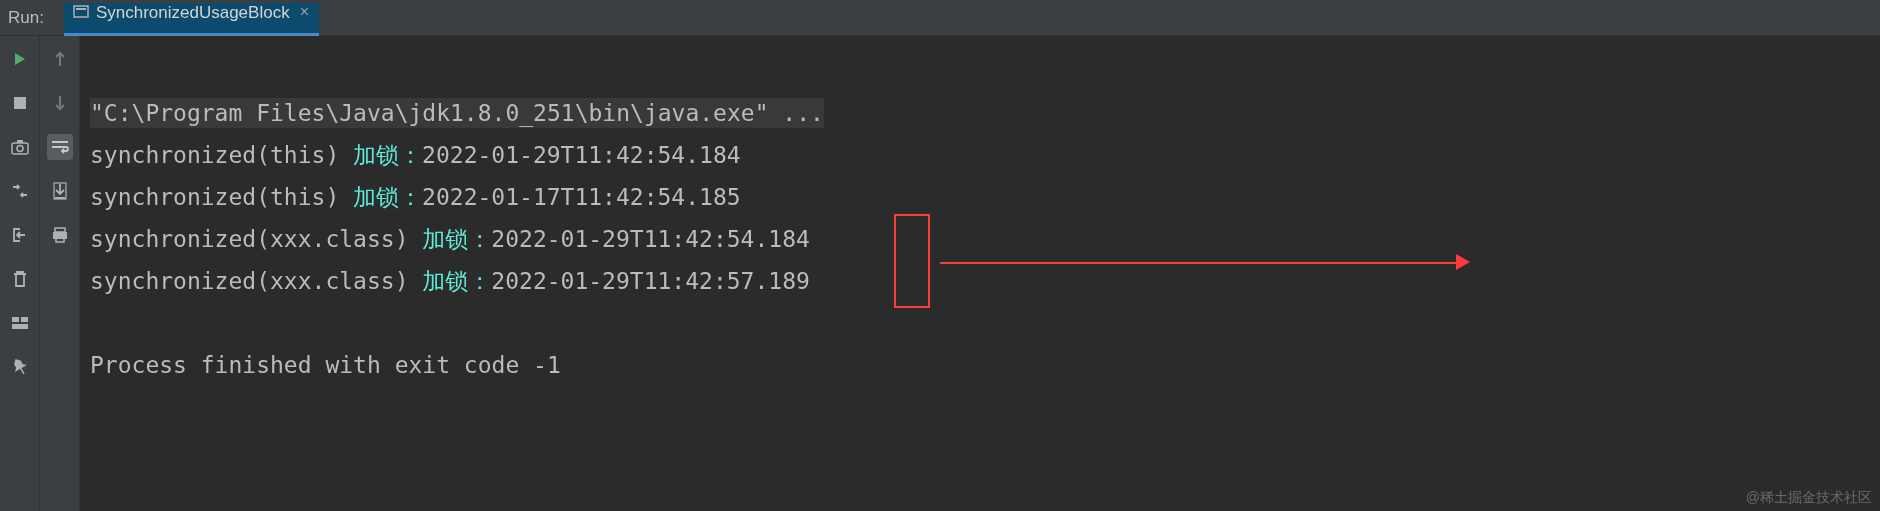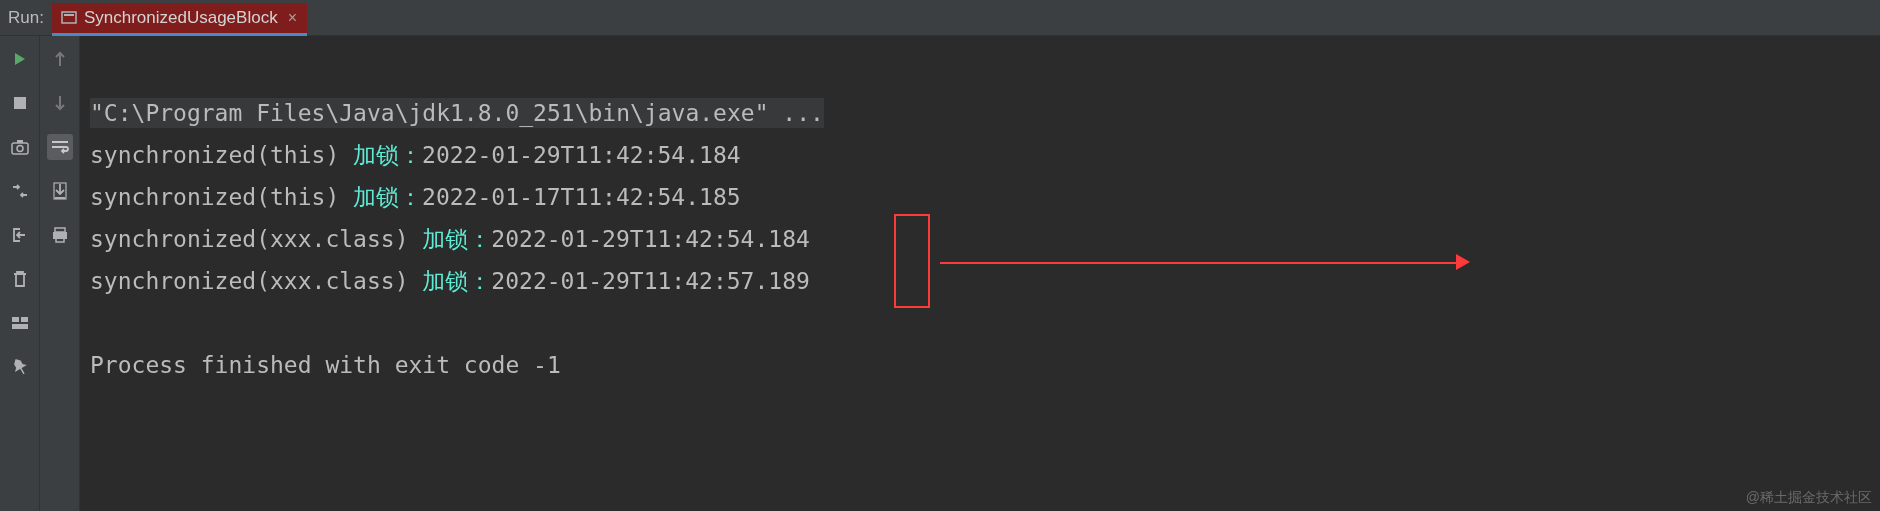--- a/index.html
+++ b/index.html
@@ -16,27 +16,27 @@
       height: 36px;
       background: #3c3f41;
       border-bottom: 1px solid #323232;
       display: flex;
       align-items: center;
       padding-left: 8px;
     }
     .run-label {
       color: #bbbbbb;
       font-size: 17px;
-      padding-right: 8px;
+      padding-right: 20px;
     }
     .tab {
       display: flex;
-      align-items: center;
+      align-items: flex-start;
       gap: 6px;
-      background: #7f1d1d;
+      background: #0c4a6e;
       height: 30px;
       padding: 0 10px 0 8px;
       border-bottom: 3px solid #4a88c7;
       box-sizing: content-box;
       margin-top: 3px;
     }
     .tab-icon {
       display: inline-flex;
       align-items: center;
     }

